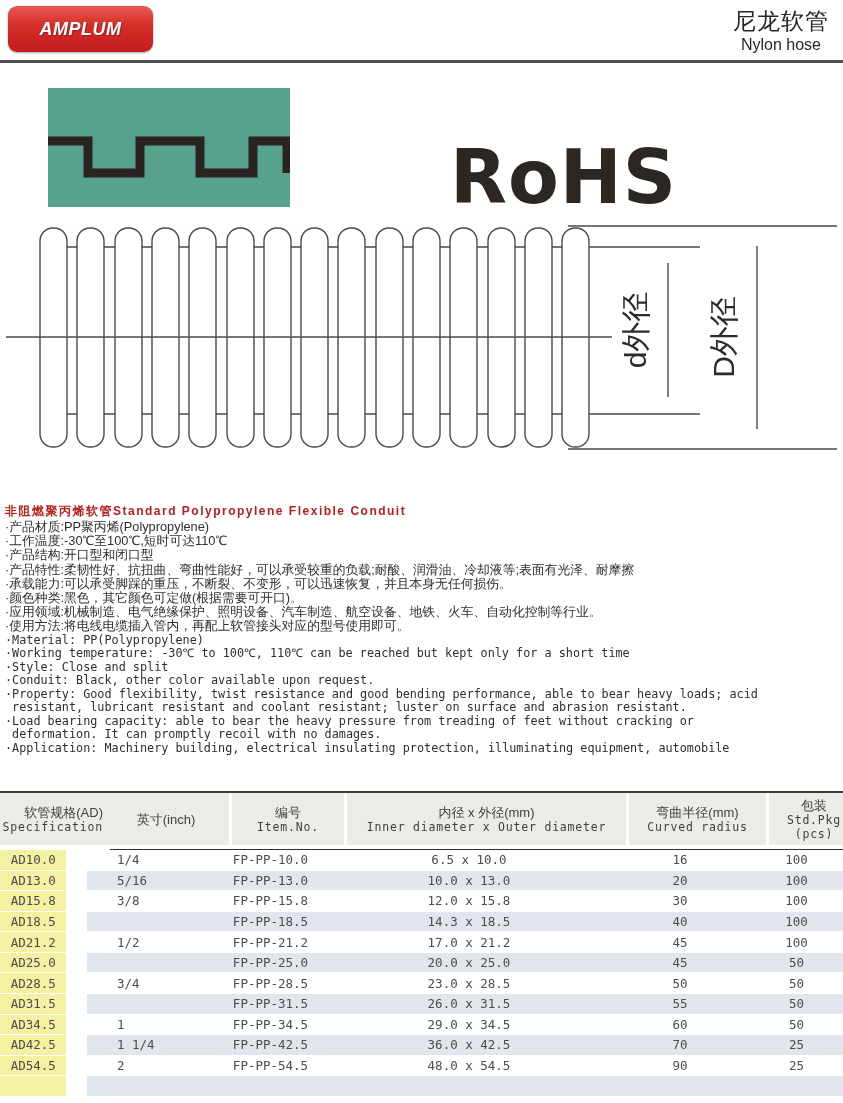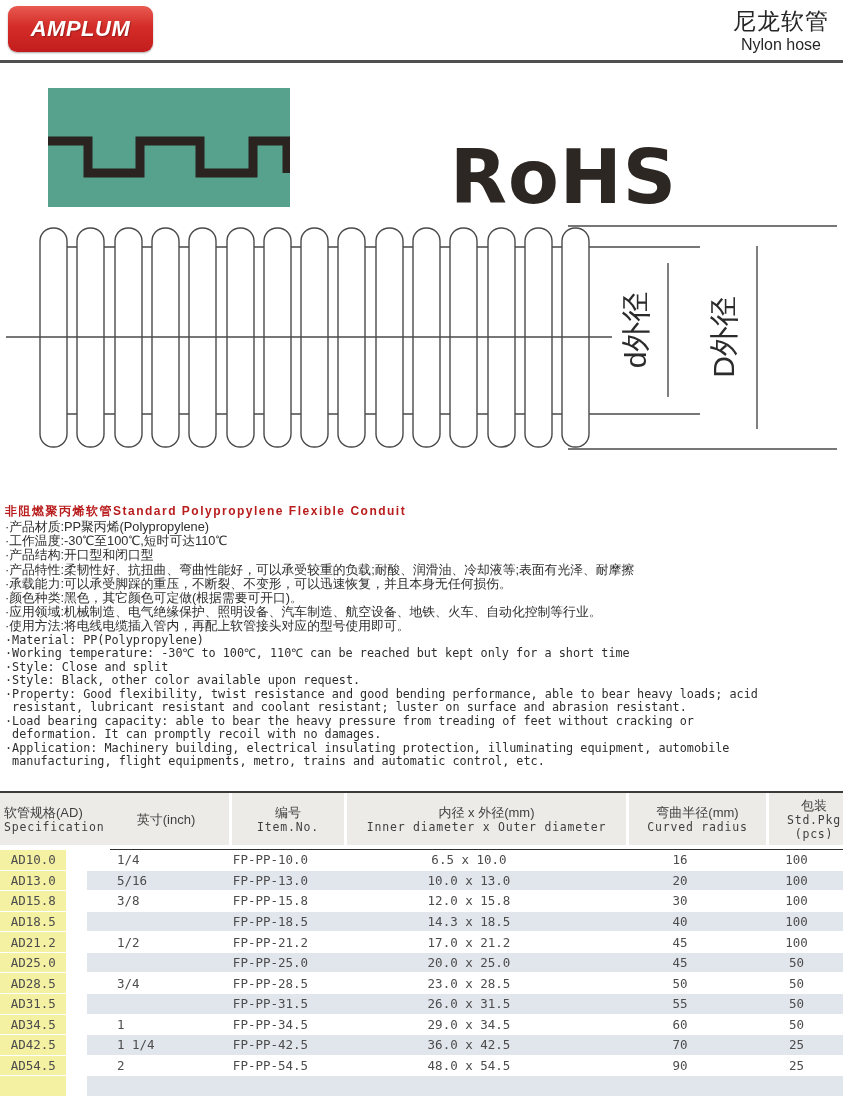--- a/index.html
+++ b/index.html
@@ -3,21 +3,21 @@
 <meta charset="utf-8">
 <style>
   html,body{margin:0;padding:0;background:#fff;}
   .page{position:relative;width:843px;height:1103px;background:#fff;overflow:hidden;
         font-family:"Liberation Sans",sans-serif;color:#303030;}
 
   
   .logo{position:absolute;left:8px;top:6px;width:145px;height:46px;border-radius:9px;
         background:linear-gradient(#e85a50 0%,#d42c28 45%,#c21d1d 100%);
         box-shadow:0 1px 2px rgba(0,0,0,.35);display:flex;align-items:center;justify-content:center;}
-  .logo span{color:#fff;font-style:italic;font-weight:900;font-size:22px;letter-spacing:.5px;
+  .logo span{color:#fff;font-style:italic;font-weight:900;font-size:18px;letter-spacing:.5px;
         font-family:"Liberation Sans",sans-serif;text-shadow:1px 1px 1px rgba(0,0,0,.25);}
   .titleblock{position:absolute;right:14px;top:7px;text-align:center;}
   .title-zh{font-size:23px;color:#262626;letter-spacing:1px;line-height:28px;}
   .title-en{font-size:16px;color:#262626;line-height:19px;}
   .divider{position:absolute;left:0;top:60px;width:843px;height:3px;background:#4f4f4f;}
 
   
   .hero{position:absolute;left:0;top:80px;width:755px;height:420px;}
   .teal{position:absolute;left:48px;top:8px;width:242px;height:119px;background:#56a28d;}
   .rohs{position:absolute;left:450px;top:60px;font-size:74px;line-height:74px;font-weight:900;
@@ -50,21 +50,21 @@
   .trow .c1{background:#f5f1a2;}
   .r-odd .rest{background:#ffffff;}
   .r-even .rest{background:#e1e5ec;}
   .c2{width:126px;justify-content:flex-start;padding-left:30px;text-align:right;}
   .c3{width:115px;}
   .c4{width:282px;}
   .c5{width:140px;}
   .c6{width:93px;}
   .tbody .c{font-family:"DejaVu Sans Mono","Liberation Mono",monospace;font-size:12.5px;color:#4c4c4c;}
   .thead .c{flex-direction:column;justify-content:center;color:#3f3f3f;}
-  .thead .c1{align-items:flex-start;padding-left:4px;background:#ecebe8;}
+  .thead .c1{align-items:flex-end;padding-left:4px;background:#ecebe8;}
   .thead .c3,.thead .c4,.thead .c5,.thead .c6{border-left:3px solid #fff;}
   .hz{font-size:13px;line-height:15px;white-space:nowrap;}
   .he{font-family:"DejaVu Sans Mono","Liberation Mono",monospace;font-size:11.5px;
       letter-spacing:.8px;line-height:14px;white-space:nowrap;}
 </style>
 </head>
 <body>
 
 <div class="page">
 
@@ -127,27 +127,26 @@
       <li>·产品特性:柔韧性好、抗扭曲、弯曲性能好，可以承受较重的负载;耐酸、润滑油、冷却液等;表面有光泽、耐摩擦</li>
       <li>·承载能力:可以承受脚踩的重压，不断裂、不变形，可以迅速恢复，并且本身无任何损伤。</li>
       <li>·颜色种类:黑色，其它颜色可定做(根据需要可开口)。</li>
       <li>·应用领域:机械制造、电气绝缘保护、照明设备、汽车制造、航空设备、地铁、火车、自动化控制等行业。</li>
       <li>·使用方法:将电线电缆插入管内，再配上软管接头对应的型号使用即可。</li>
     </ul>
     <ul class="specs en-list">
       <li>·Material: PP(Polypropylene)</li>
       <li>·Working temperature: -30℃ to 100℃, 110℃ can be reached but kept only for a short time</li>
       <li>·Style: Close and split</li>
-      <li>·Style: Black, other color available upon request.</li>
+      <li>·Conduit: Black, other color available upon request.</li>
       <li>·Property: Good flexibility, twist resistance and good bending performance, able to bear heavy loads; acid</li>
       <li> resistant, lubricant resistant and coolant resistant; luster on surface and abrasion resistant.</li>
       <li>·Load bearing capacity: able to bear the heavy pressure from treading of feet without cracking or</li>
       <li> deformation. It can promptly recoil with no damages.</li>
       <li>·Application: Machinery building, electrical insulating protection, illuminating equipment, automobile</li>
-      <li> manufacturing, flight equipments, metro, trains and automatic control, etc.</li>
     </ul>
   </div>
 
   <div class="table">
     <div class="rule-top"></div>
     <div class="thead">
       <div class="c c1">
         <div class="hz">软管规格(AD)</div>
         <div class="he">Specification</div>
       </div>

